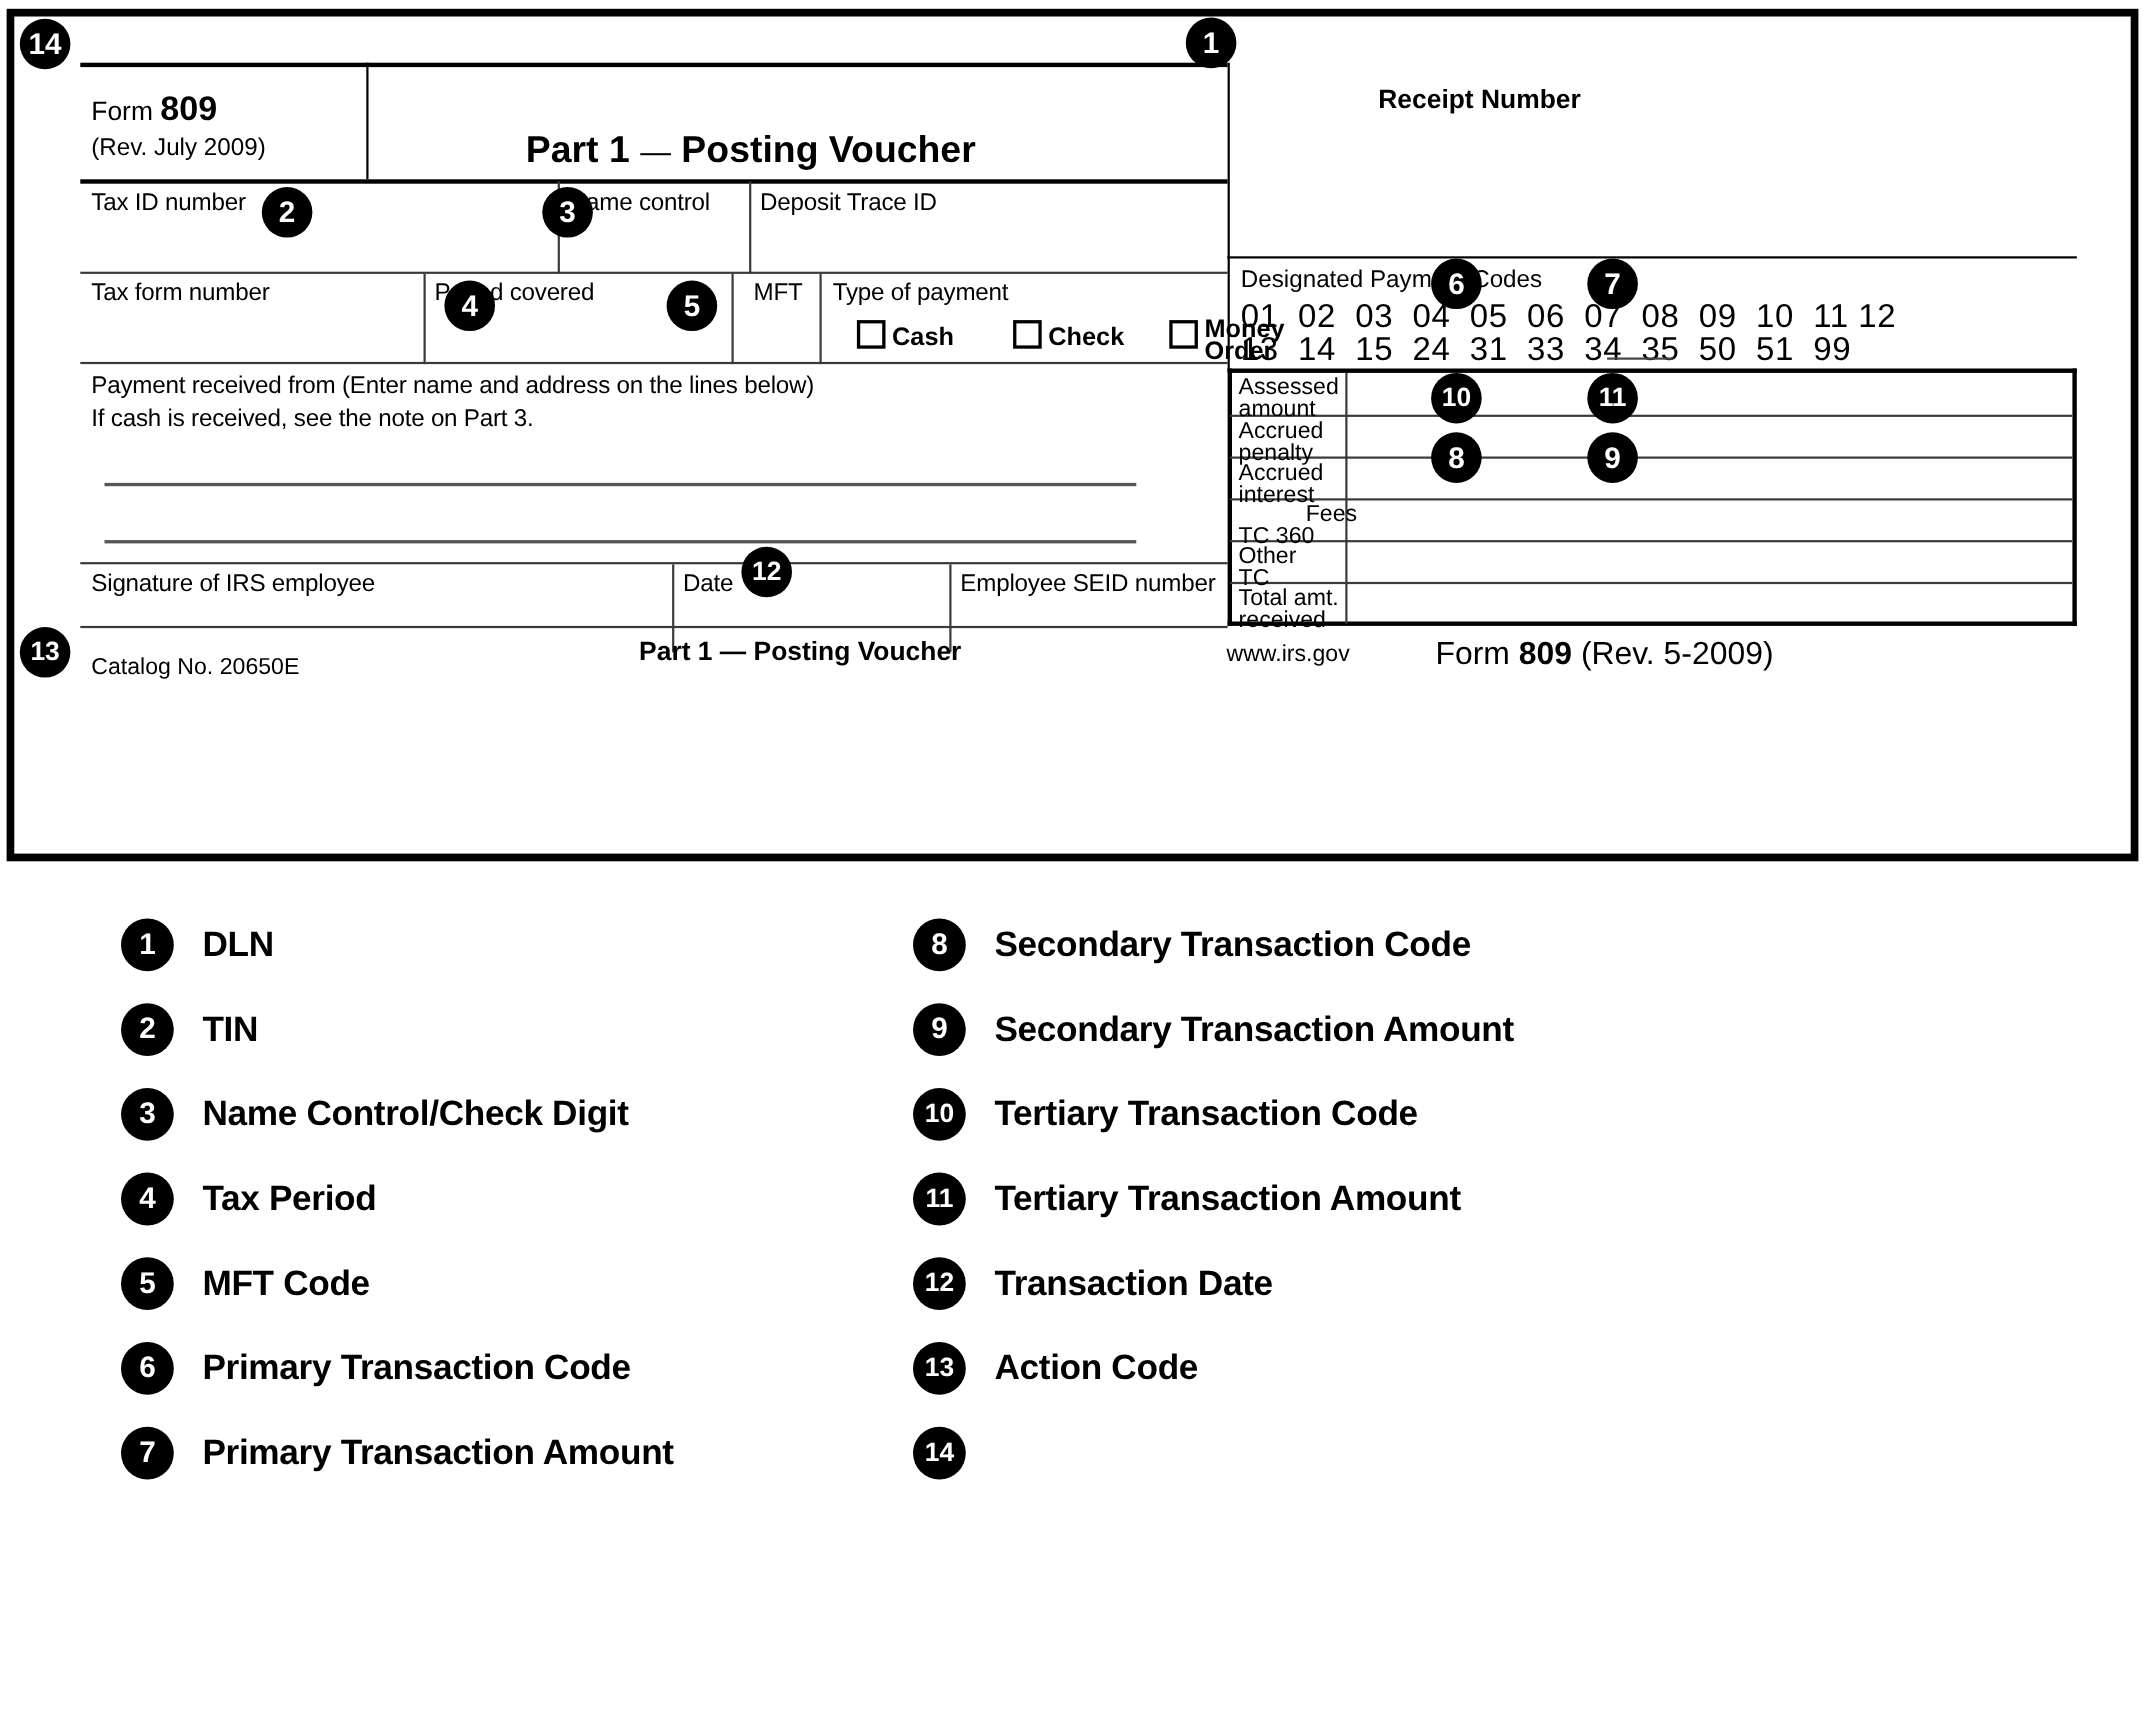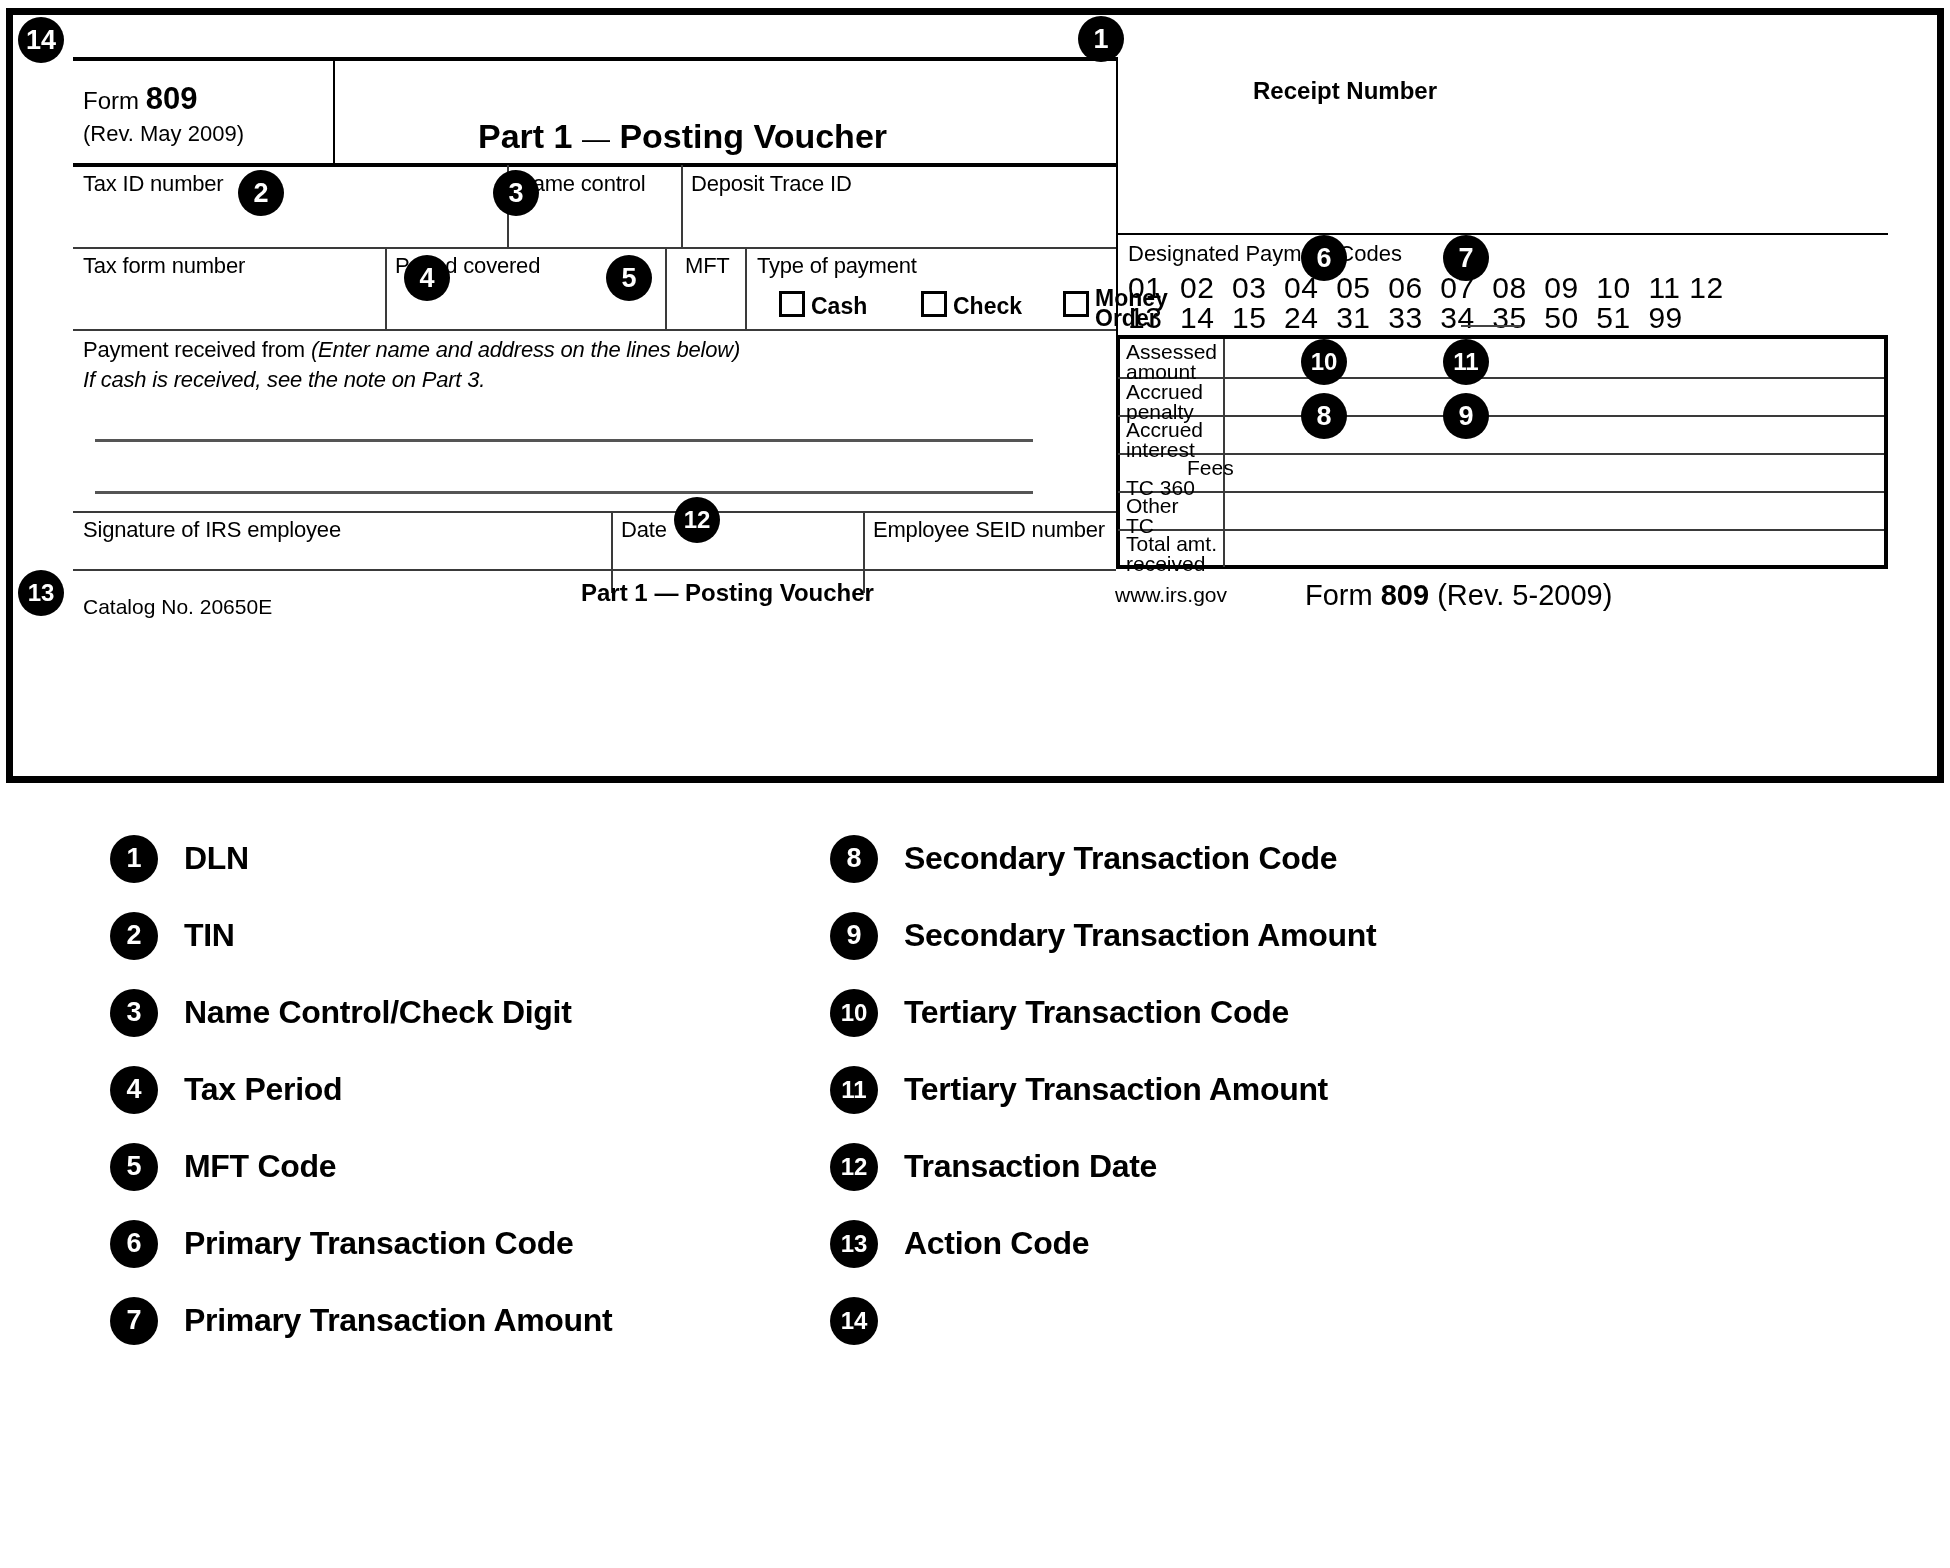--- a/index.html
+++ b/index.html
@@ -40,21 +40,21 @@
   .rule-line { height: 3px; background: #555; }
 
   
   .lbl {
     position: absolute;
     font-size: 22px;
     line-height: 26px;
     white-space: nowrap;
     letter-spacing: -0.2px;
   }
-  .lbl-it { font-style: italic; }
+  .lbl-it { }
 
   
   .form-no {
     position: absolute;
     font-size: 24px;
     white-space: nowrap;
   }
   .form-no b { font-size: 31px; font-weight: bold; }
   .rev {
     position: absolute;
@@ -185,21 +185,21 @@
 
     <div class="form-sheet">
 
       <div class="ln hline-thick" style="left:0px; top:18px; width:1043px;"></div>
 
       <div class="ln vline" style="left:260px; top:18px; height:106px;"></div>
 
       <div class="form-no" style="left:10px; top:42px;">
         <span>Form </span><b>809</b>
       </div>
-      <div class="rev" style="left:10px; top:82px;">(Rev. May 2009)</div>
+      <div class="rev" style="left:10px; top:82px;">(Rev. July 2009)</div>
 
 
       <div class="part-title" style="left:405px; top:78px;">
         <span>Part 1</span>
         <span class="dash">—</span>
         <span>Posting Voucher</span>
       </div>
 
       <div class="ln vline" style="left:1043px; top:18px; height:178px;"></div>
       <div class="receipt-title" style="left:1180px; top:38px;">Receipt Number</div>

